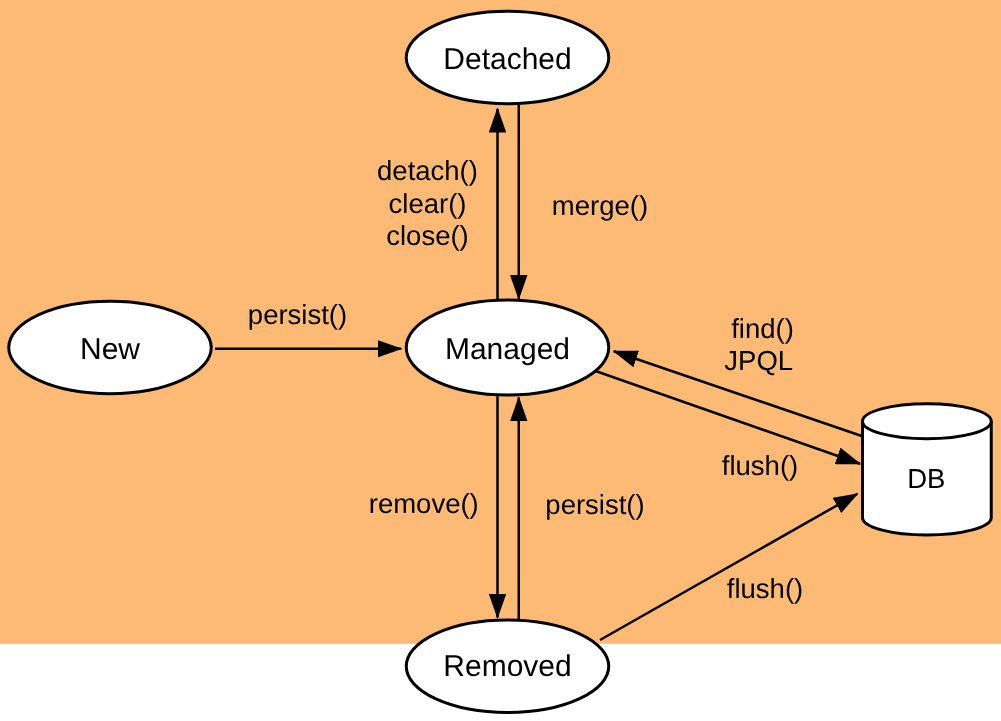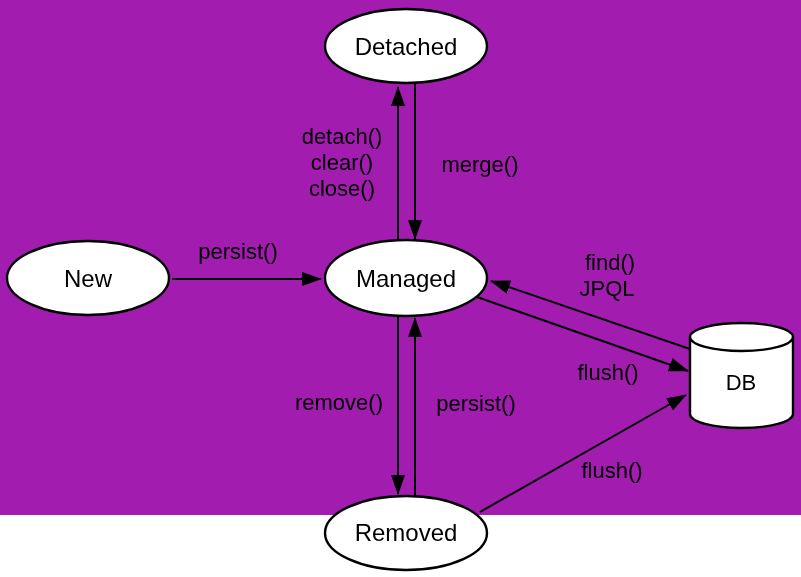--- a/index.html
+++ b/index.html
@@ -8,21 +8,21 @@
     background: #ffffff;
     width: 801px;
     height: 577px;
     overflow: hidden;
     font-family: "Liberation Sans", sans-serif;
   }
   .canvas-wrap {
     position: relative;
     width: 801px;
     height: 515px;
-    background: #a21caf;
+    background: #fdba74;
   }
   svg {
     display: block;
   }
   .node-shape {
     fill: #ffffff;
     stroke: #000000;
     stroke-width: 2.4;
   }
   .edge-line {

